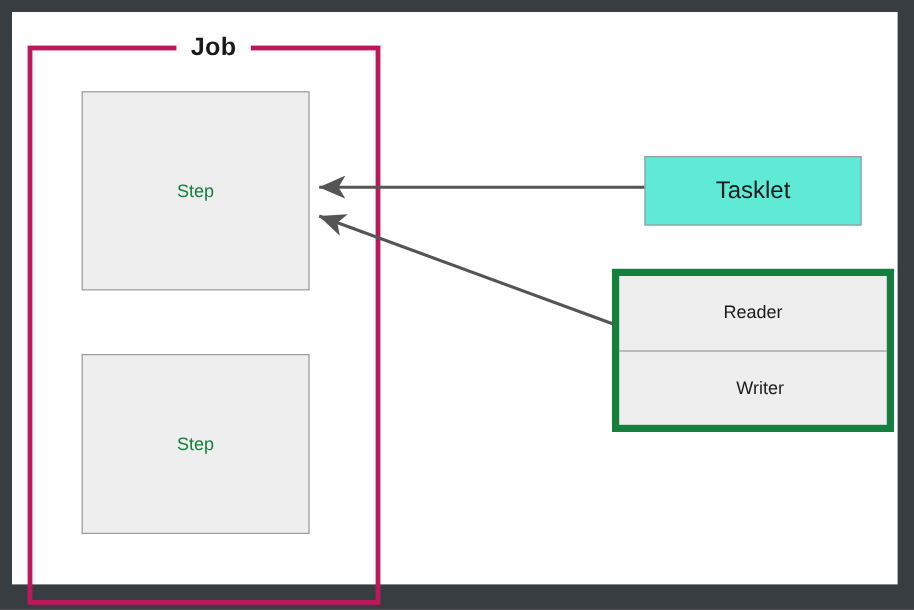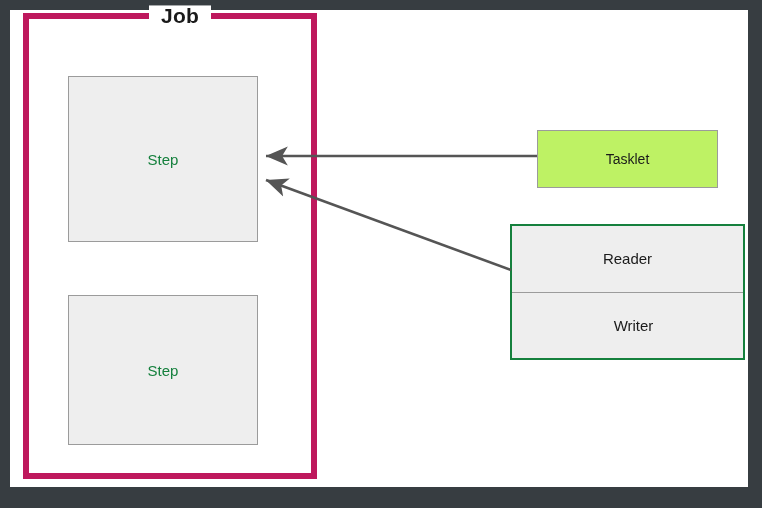--- a/index.html
+++ b/index.html
@@ -20,24 +20,24 @@
     left: 10px;
     top: 10px;
     width: 738px;
     height: 477px;
     background: #ffffff;
   }
   
   .job-container {
     position: absolute;
     left: 13px;
-    top: 3px;
+    top: 28px;
     width: 294px;
     height: 466px;
-    border: 6px solid #be185d;
+    border: 4px solid #be185d;
     box-sizing: border-box;
     background: transparent;
   }
   .job-legend {
     position: absolute;
     left: 120px;
     top: -2px;
     transform: translateY(-55%);
     background: #ffffff;
     padding: 0 12px;
@@ -63,39 +63,39 @@
   #step-1 { left: 58px; top: 66px;  width: 190px; height: 166px; }
   #step-2 { left: 58px; top: 285px; width: 190px; height: 150px; }
 
   
   #tasklet-box {
     position: absolute;
     left: 527px;
     top: 120px;
     width: 181px;
     height: 58px;
-    background: #bef264;
+    background: #5eead4;
     border: 1px solid #9b9b9b;
     box-sizing: border-box;
     display: flex;
     align-items: center;
     justify-content: center;
-    font-size: 14px;
+    font-size: 20px;
     color: #1a1a1a;
   }
 
   
   #chunk-box {
     position: absolute;
     left: 500px;
     top: 214px;
     width: 235px;
     height: 136px;
     background: #eeeeee;
-    border: 2px solid #15803d;
+    border: 6px solid #15803d;
     box-sizing: border-box;
     display: flex;
     flex-direction: column;
   }
   .chunk-row {
     flex: 1 1 0;
     display: flex;
     align-items: center;
     justify-content: center;
     font-size: 15px;

